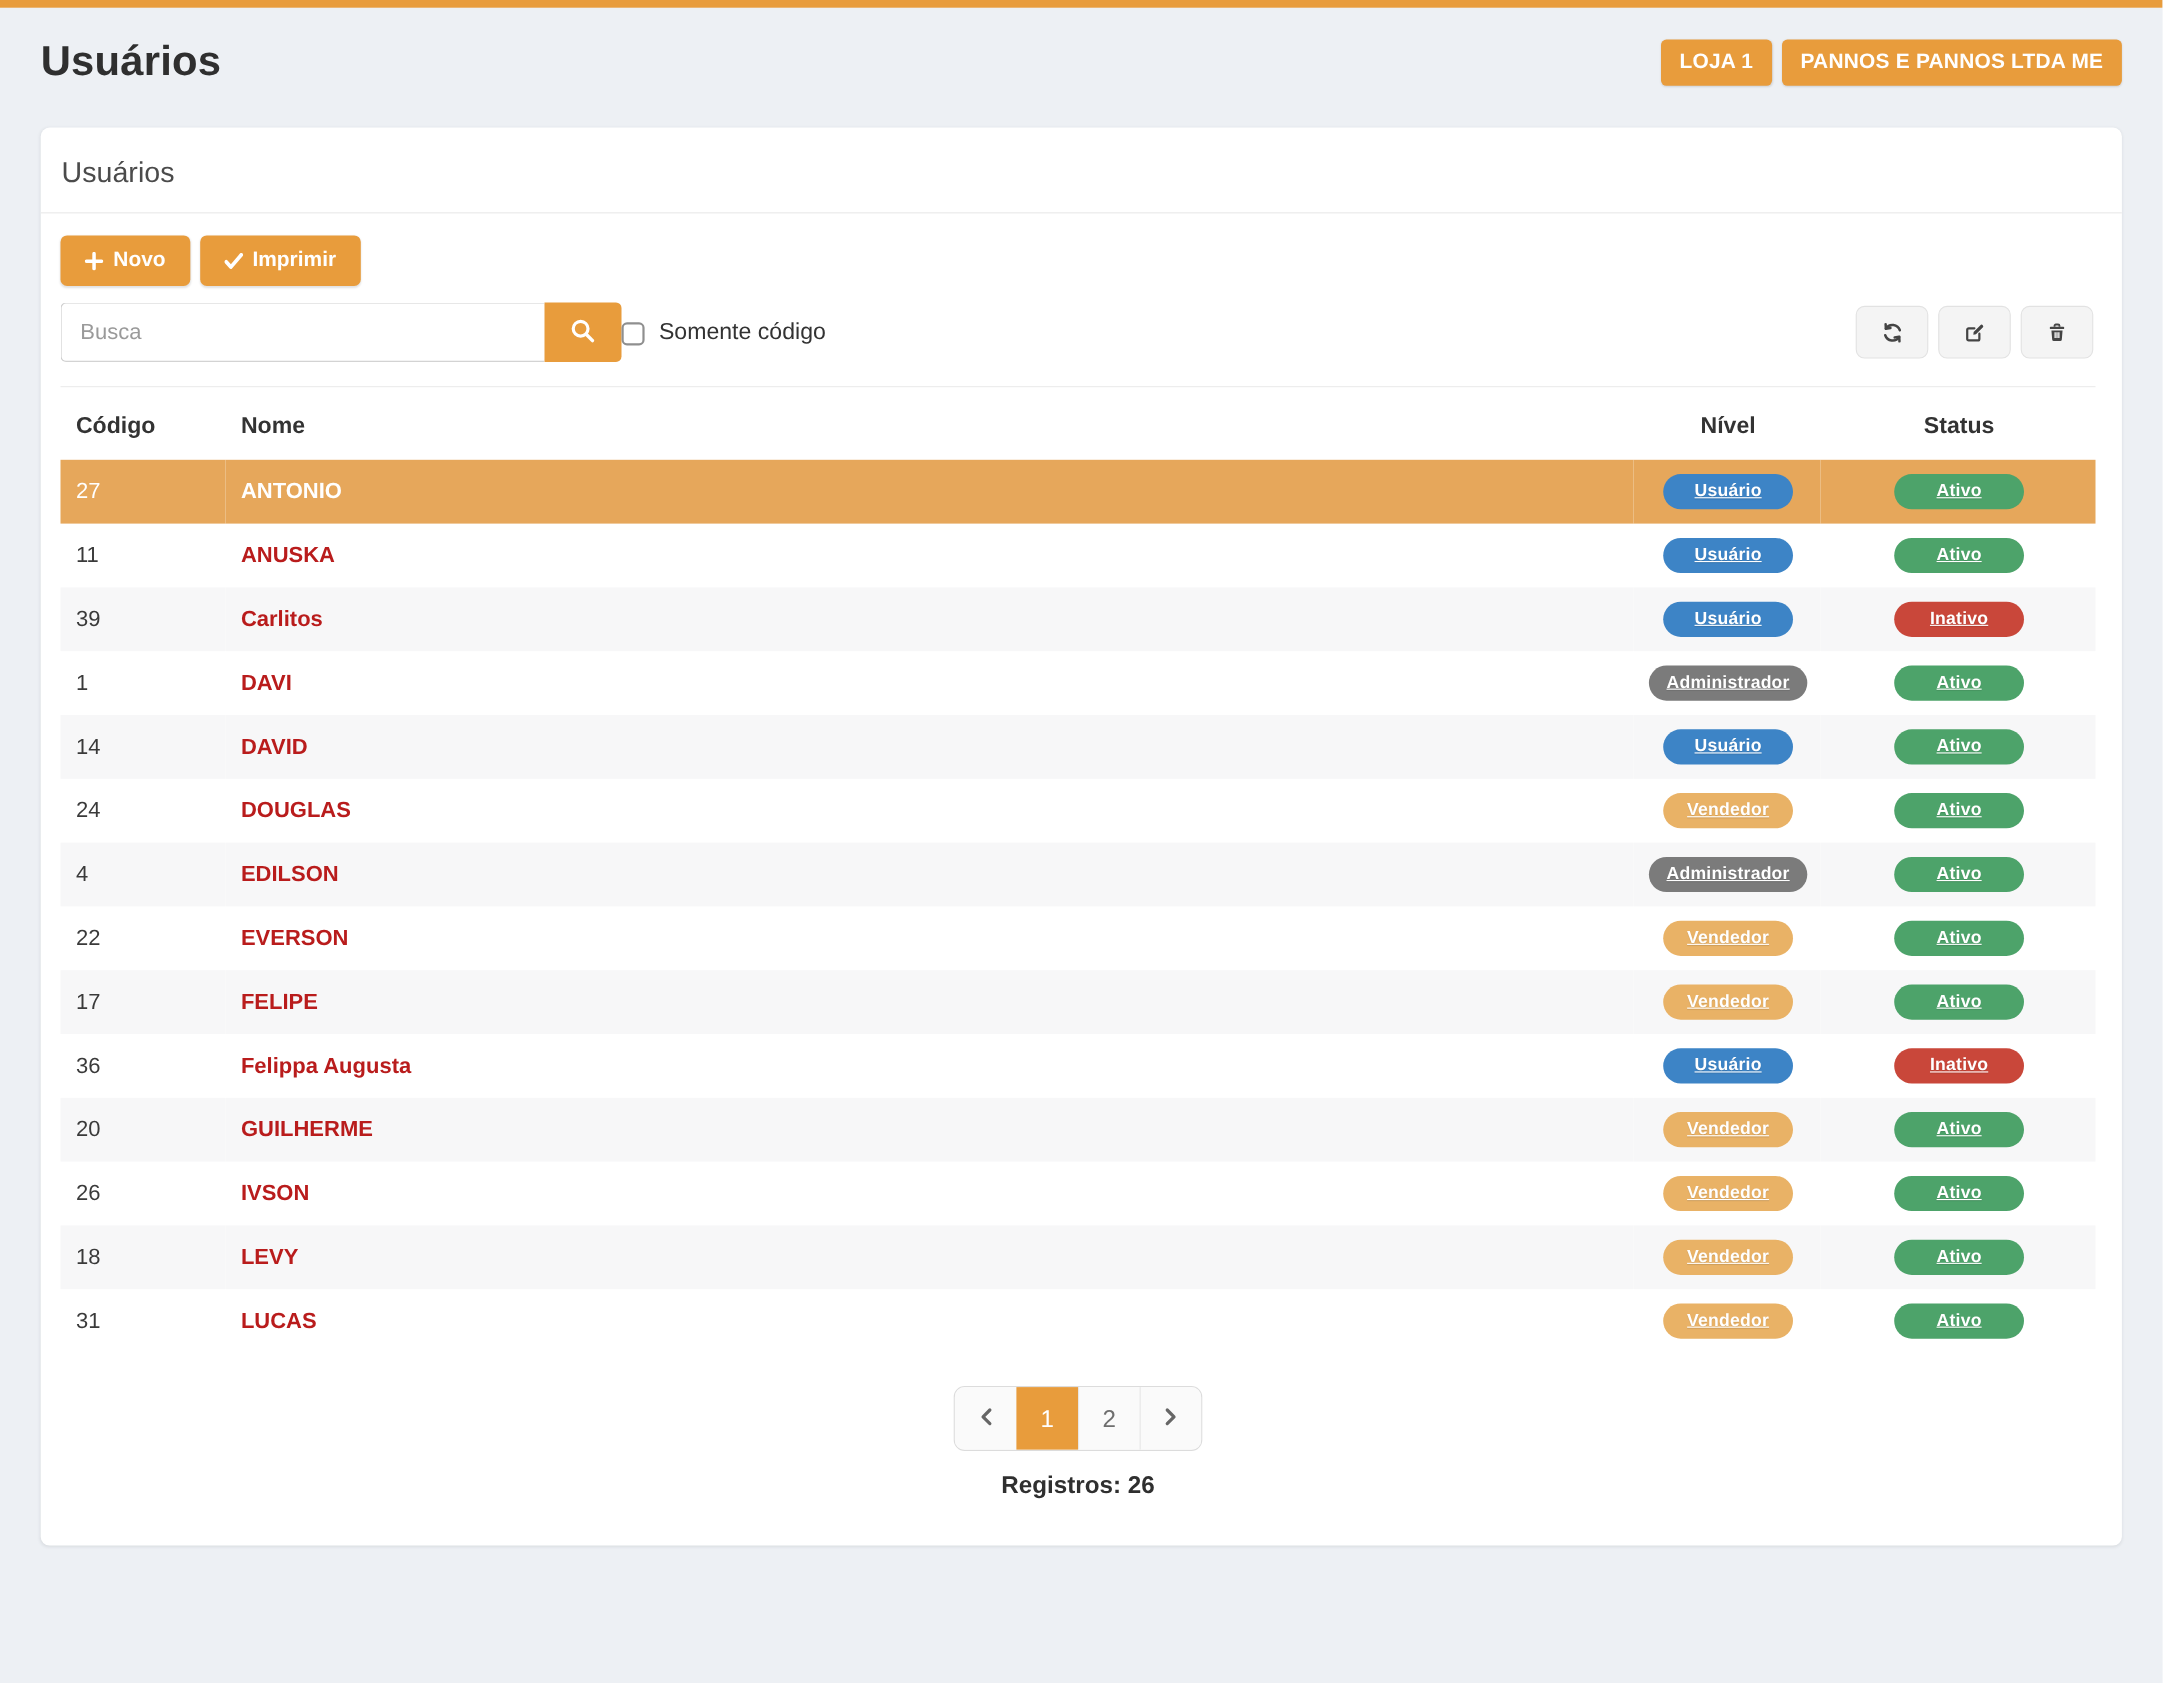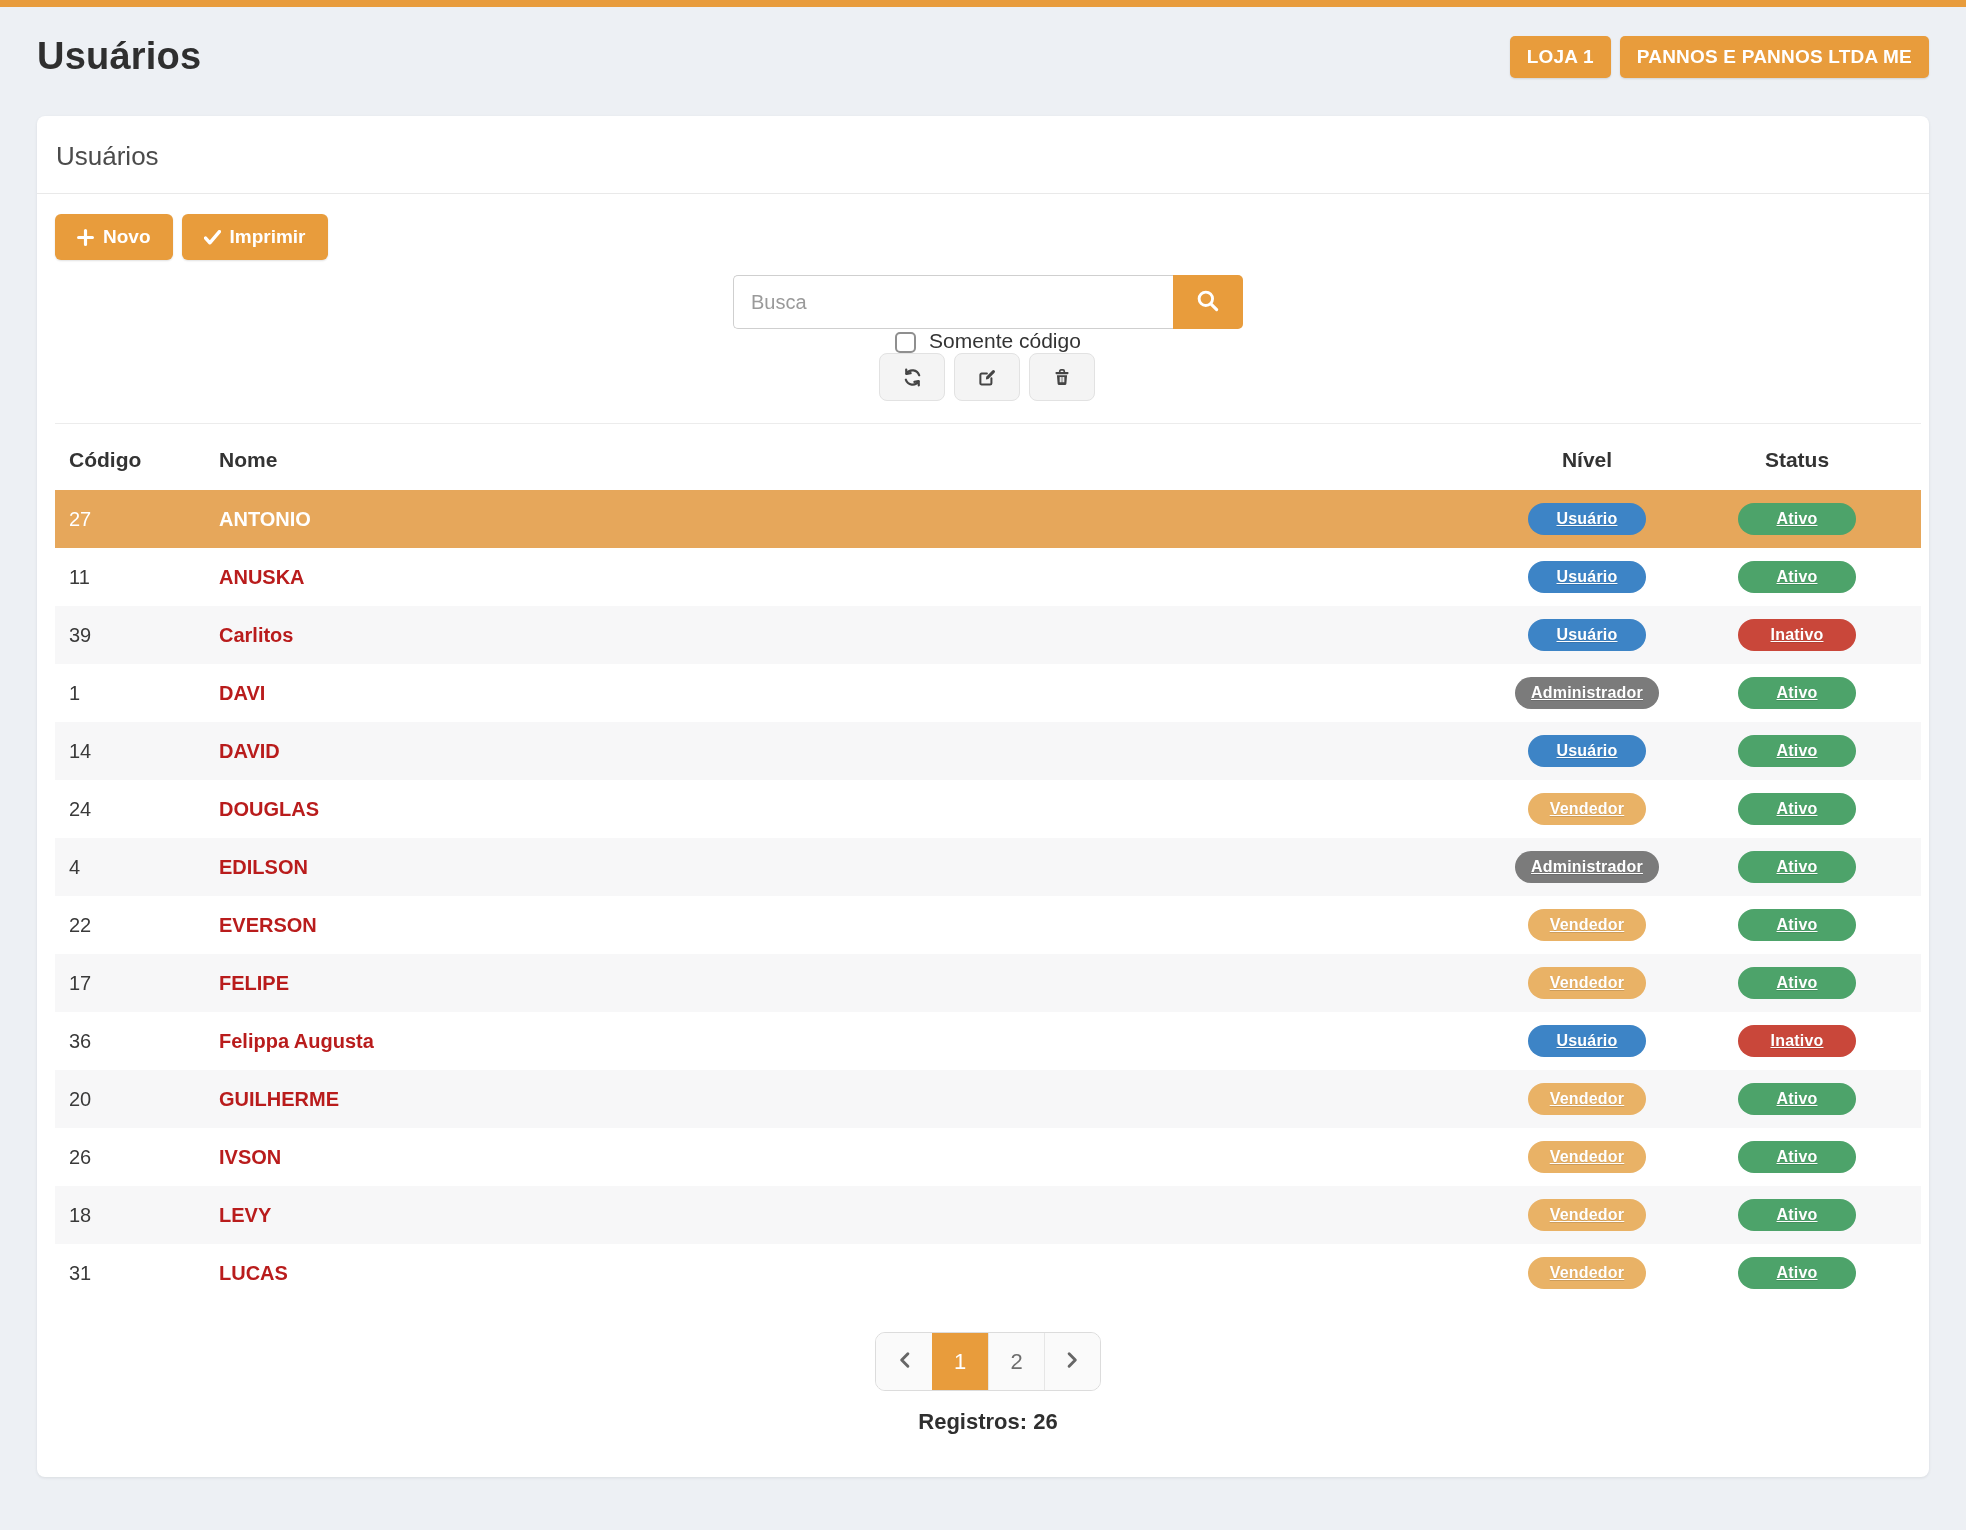--- a/index.html
+++ b/index.html
@@ -29,36 +29,36 @@
   
   .card {
     background:#fff; margin:0 37px 10px 37px; border-radius:8px;
     box-shadow:0 1px 3px rgba(40,50,60,.10);
     padding-bottom:42px; overflow:hidden;
   }
   .card-title {
     font-size:26px; color:#4b4b4b; padding:25px 19px 21px 19px;
     border-bottom:1px solid #e9e9e9;
   }
-  .card-body { padding:20px 8px 0 18px; }
+  .card-body { padding:20px 24px 0 18px; }
 
   
   .action-row { display:flex; gap:9px; }
   .btn-orange {
     display:inline-flex; align-items:center; gap:9px;
     background:#e89c3c; color:#fff; border:none; cursor:pointer;
     font-weight:700; font-size:19px; border-radius:6px;
     padding:0 22px; height:46px;
     box-shadow:0 1px 2px rgba(0,0,0,.12);
     font-family:"Liberation Sans", sans-serif;
   }
   .btn-orange svg { display:block; }
 
   
-  .search-row { display:flex; align-items:center; margin-top:15px;flex-direction:column; }
+  .search-row { display:flex; align-items:center; margin-top:15px; }
   .input-group { display:flex; }
   .search-input {
     width:440px; height:54px; border:1px solid #cfcfcf; border-right:none;
     border-radius:5px 0 0 5px; padding:0 17px; font-size:20px; color:#444;
     outline:none; font-family:"Liberation Sans", sans-serif; background:#fff;
   }
   .search-input::placeholder { color:#9a9a9a; }
   .search-btn {
     width:70px; height:54px; background:#e89c3c; border:none; cursor:pointer;
     border-radius:0 5px 5px 0; display:flex; align-items:center; justify-content:center;

